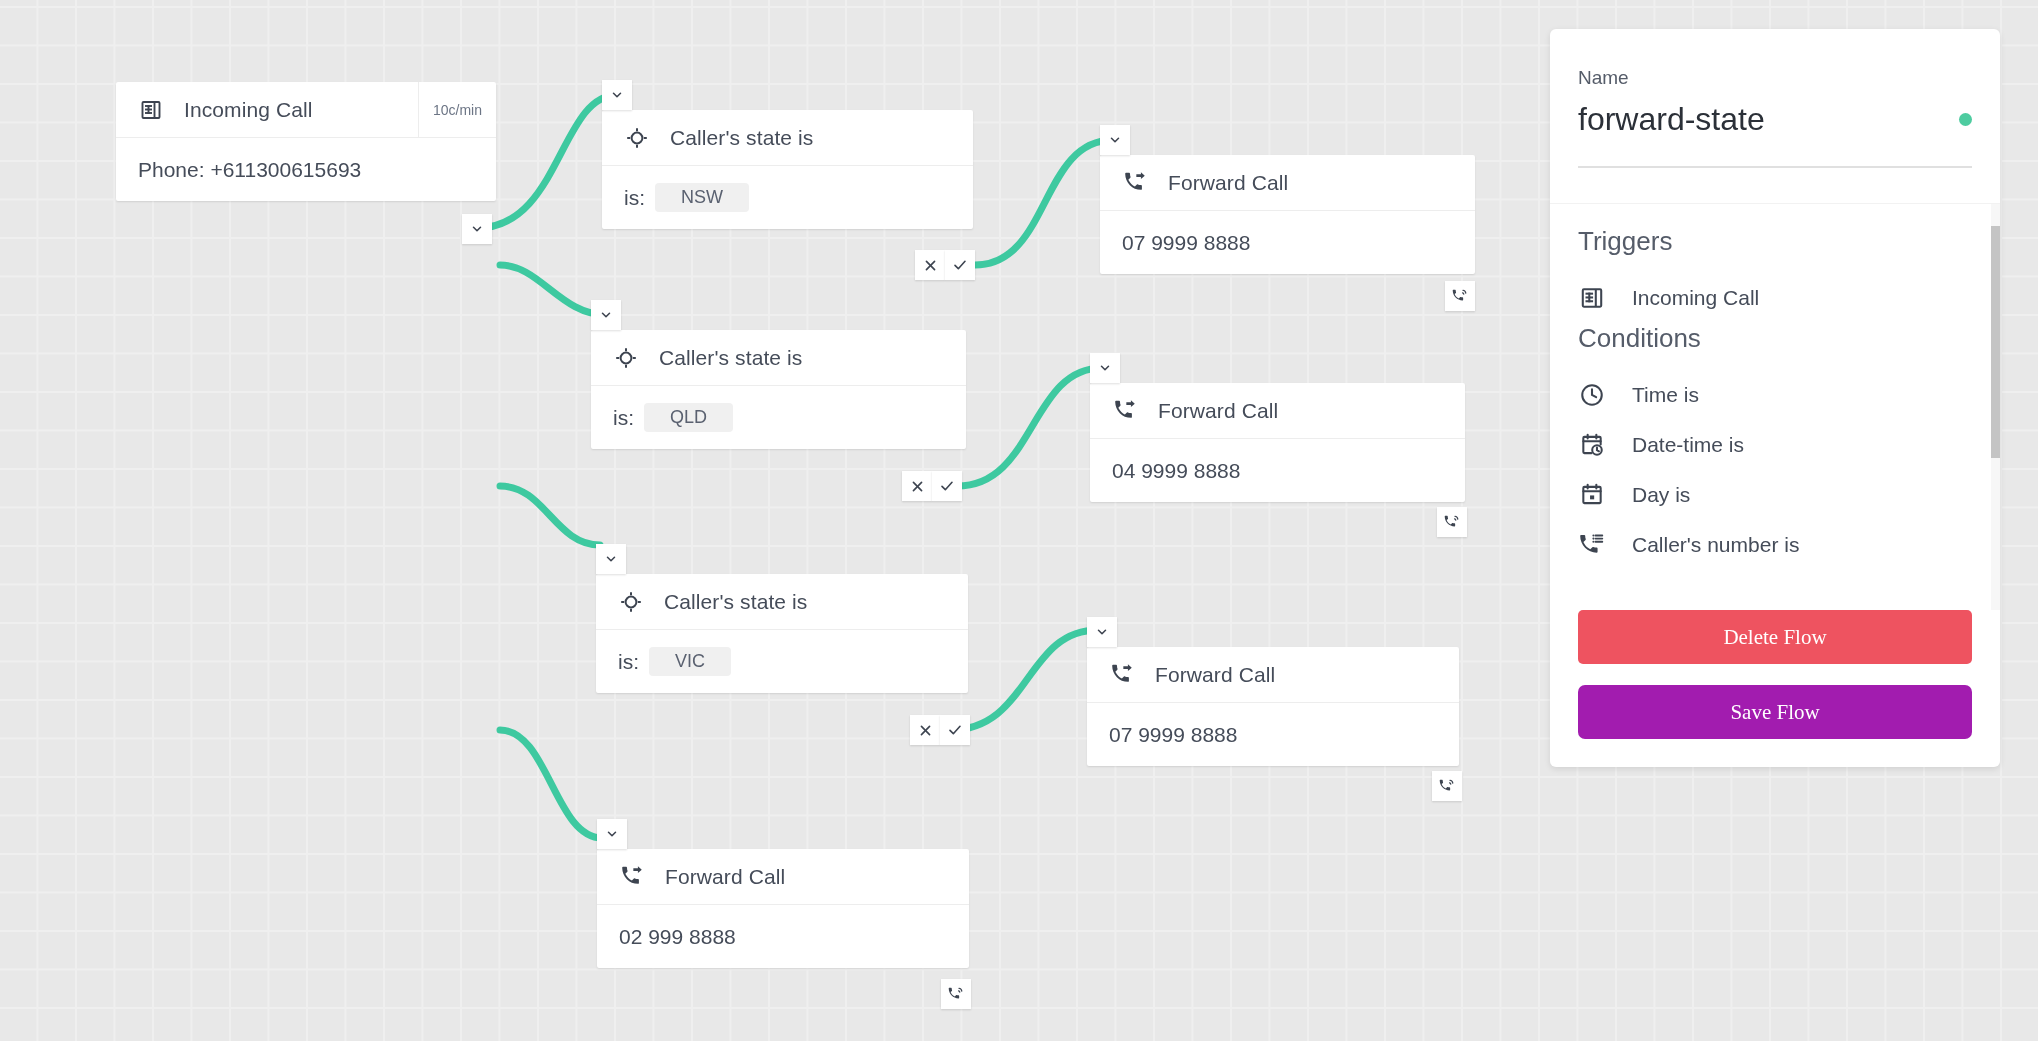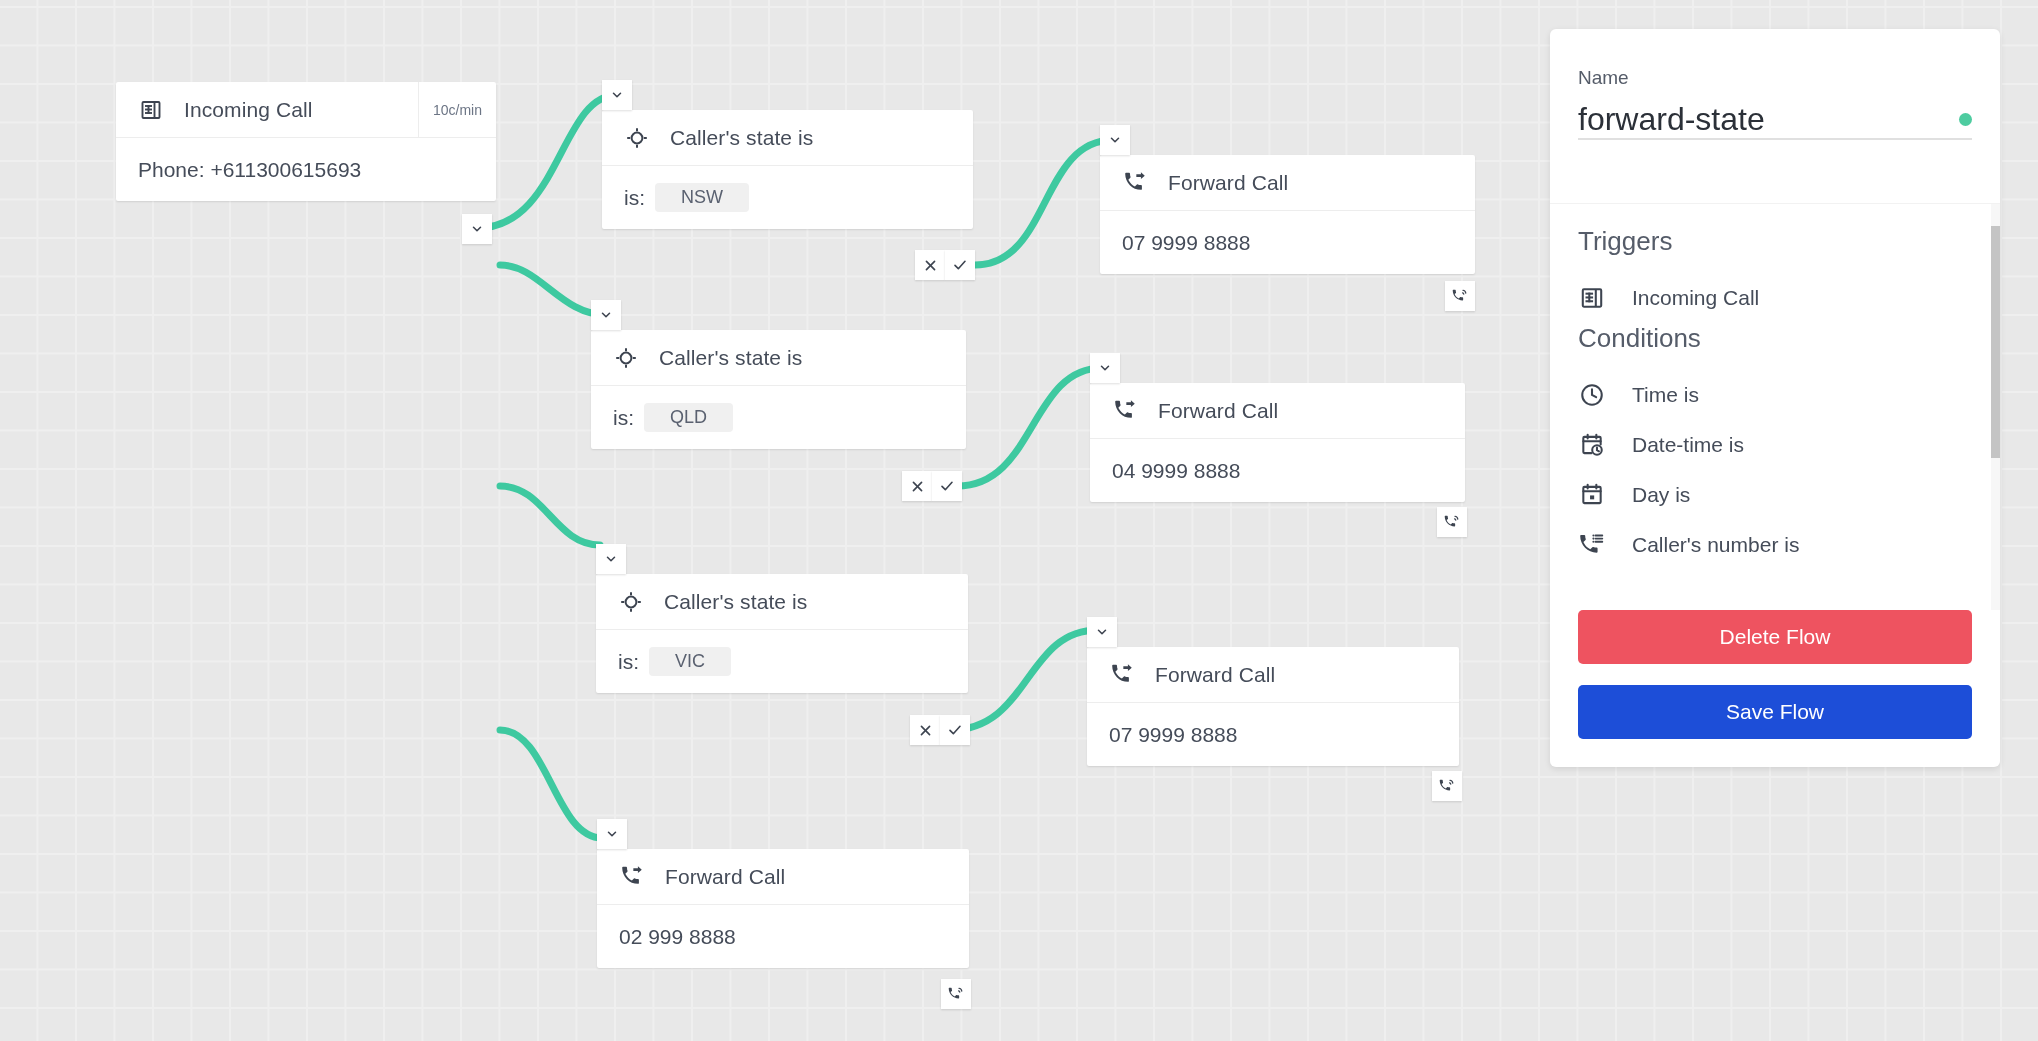--- a/index.html
+++ b/index.html
@@ -170,21 +170,21 @@
   }
   .panel-label {
     font-size: 19px;
     color: #555C69;
     margin-bottom: 12px;
   }
   .name-row {
     display: flex;
     align-items: center;
     border-bottom: 2px solid #E0E0E0;
-    padding-bottom: 0;
+    padding-bottom: 28px;
   }
   .name-value {
     font-size: 32px;
     color: #2B3038;
     flex: 1;
     outline: none;
   }
   .status-dot {
     width: 13px;
     height: 13px;
@@ -250,25 +250,25 @@
     padding: 0 28px 28px 28px;
   }
   .flow-btn {
     display: block;
     width: 100%;
     border: 0;
     border-radius: 5px;
     height: 54px;
     font-size: 21px;
     color: #FFFFFF;
-    font-family: Liberation Sans, sans-serif;
+    font-family: Liberation Serif, serif;
     cursor: pointer;
   }
   .flow-btn.delete { background: #EE5360; margin-bottom: 21px; }
-  .flow-btn.save   { background: #1d4ed8; }
+  .flow-btn.save   { background: #a21caf; border-radius: 7px; }
 </style>
 </head>
 <body>
 
 <div id="canvas">
 
   <svg id="edges" viewBox="0 0 2038 1041">
     <g fill="none" stroke="#3EC9A0" stroke-width="7" stroke-linecap="round">
       <path d="M 477,228 C 560,228 560,95 617,95"></path>
       <path d="M 975,265 C 1050,265 1040,140 1113,140"></path>

